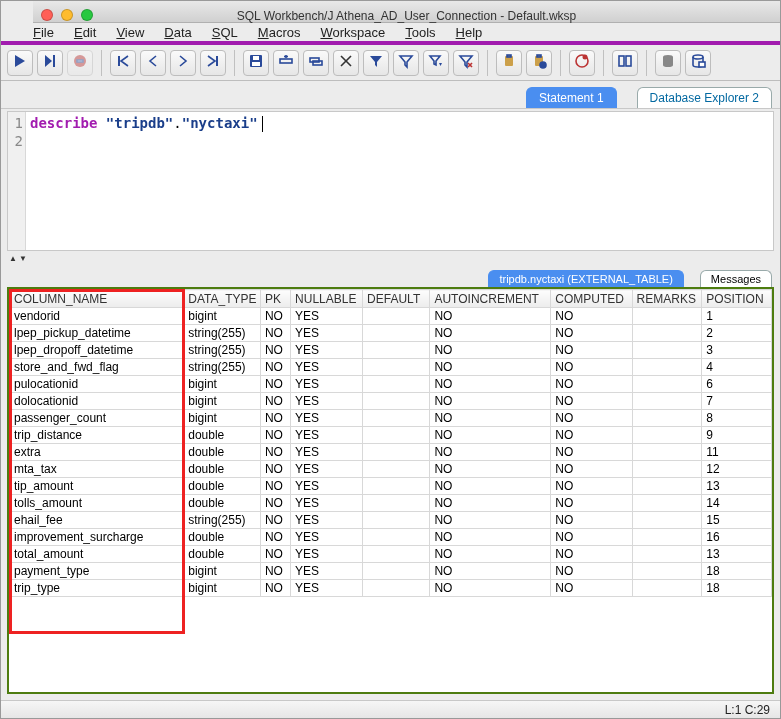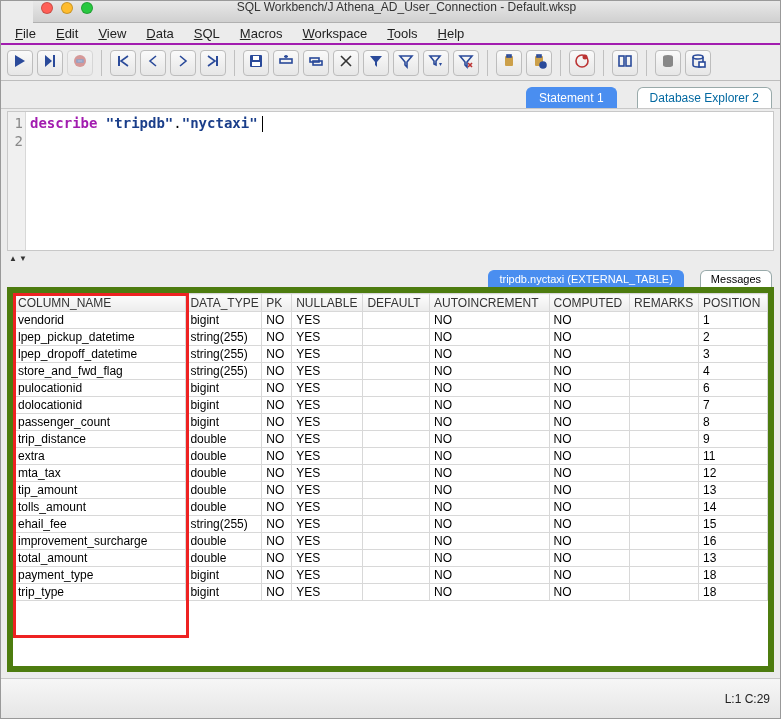--- a/index.html
+++ b/index.html
@@ -13,39 +13,39 @@
     border: 1px solid #999;
     display: flex;
     flex-direction: column;
   }
   
   .titlebar {
     height: 22px;
     background: linear-gradient(#e8e8e8, #d0d0d0);
     border-bottom: 1px solid #b0b0b0;
     display: flex;
-    align-items: flex-end;
+    align-items: flex-start;
     padding: 8px 8px;
     position: relative;
     margin-left: 32px;
   }
   .traffic-lights { display: flex; gap: 8px; }
   .tl { width: 12px; height: 12px; border-radius: 50%; border: 0.5px solid rgba(0,0,0,0.2); }
   .tl.red { background: #ff5f57; }
   .tl.yellow { background: #febc2e; }
   .tl.green { background: #28c840; }
   .title-text { position: absolute; left: 0; right: 0; text-align: center; font-size: 12px; color: #333; pointer-events: none; }
   
   .menubar {
     height: 22px;
     background: #ececec;
-    border-bottom: 2px solid #a21caf;
+    border-bottom: 4px solid #a21caf;
     display: flex;
     align-items: center;
-    padding: 0 6px;
+    padding: 0 24px;
     gap: 4px;
   }
   .menu-item {
     padding: 2px 8px;
     font-size: 13px;
     color: #222;
     cursor: default;
   }
   .menu-item .ul { text-decoration: underline; }
   
@@ -150,21 +150,21 @@
     border-top-left-radius: 6px;
     border-top-right-radius: 6px;
     background: #fff;
   }
   .rtab.active { background: #4a8ef0; color: #fff; border-color: #4a8ef0; }
   
   .results-wrap {
     flex: 1;
     margin: 0 6px 6px 6px;
     background: #fff;
-    border: 6px solid #4d7c0f;
+    border: 2px solid #4d7c0f;
     overflow: auto;
     position: relative;
   }
   table.results {
     border-collapse: collapse;
     width: 100%;
     font-size: 12px;
     table-layout: fixed;
   }
   table.results th, table.results td {
@@ -184,21 +184,21 @@
   .col-pos { text-align: right; }
   
   .highlight-box {
     position: absolute;
     border: 3px solid #e22;
     pointer-events: none;
     z-index: 5;
   }
   
   .statusbar {
-    height: 40px;
+    height: 18px;
     background: linear-gradient(#f6f6f6,#e6e6e6);
     border-top: 1px solid #c8c8c8;
     display: flex;
     justify-content: flex-end;
     align-items: center;
     padding: 0 10px;
     font-size: 12px;
     color: #222;
   }
 </style>

